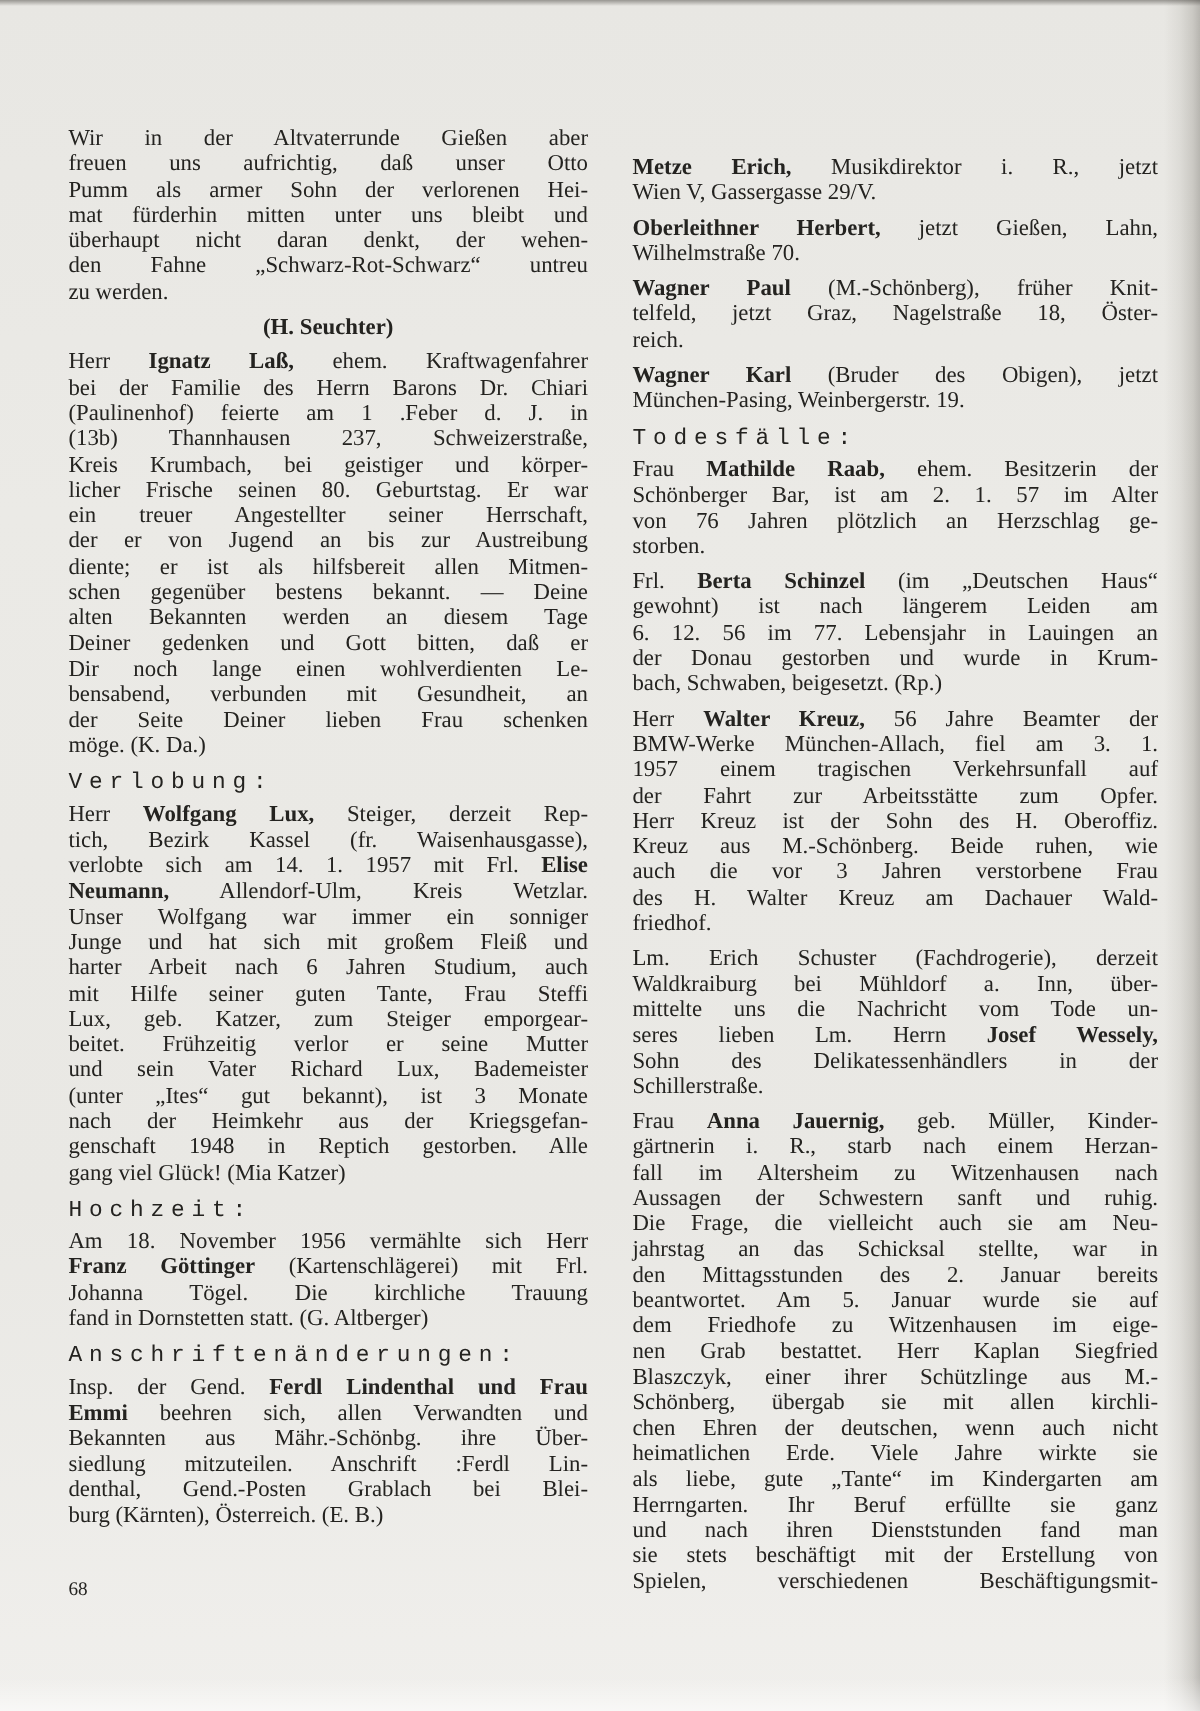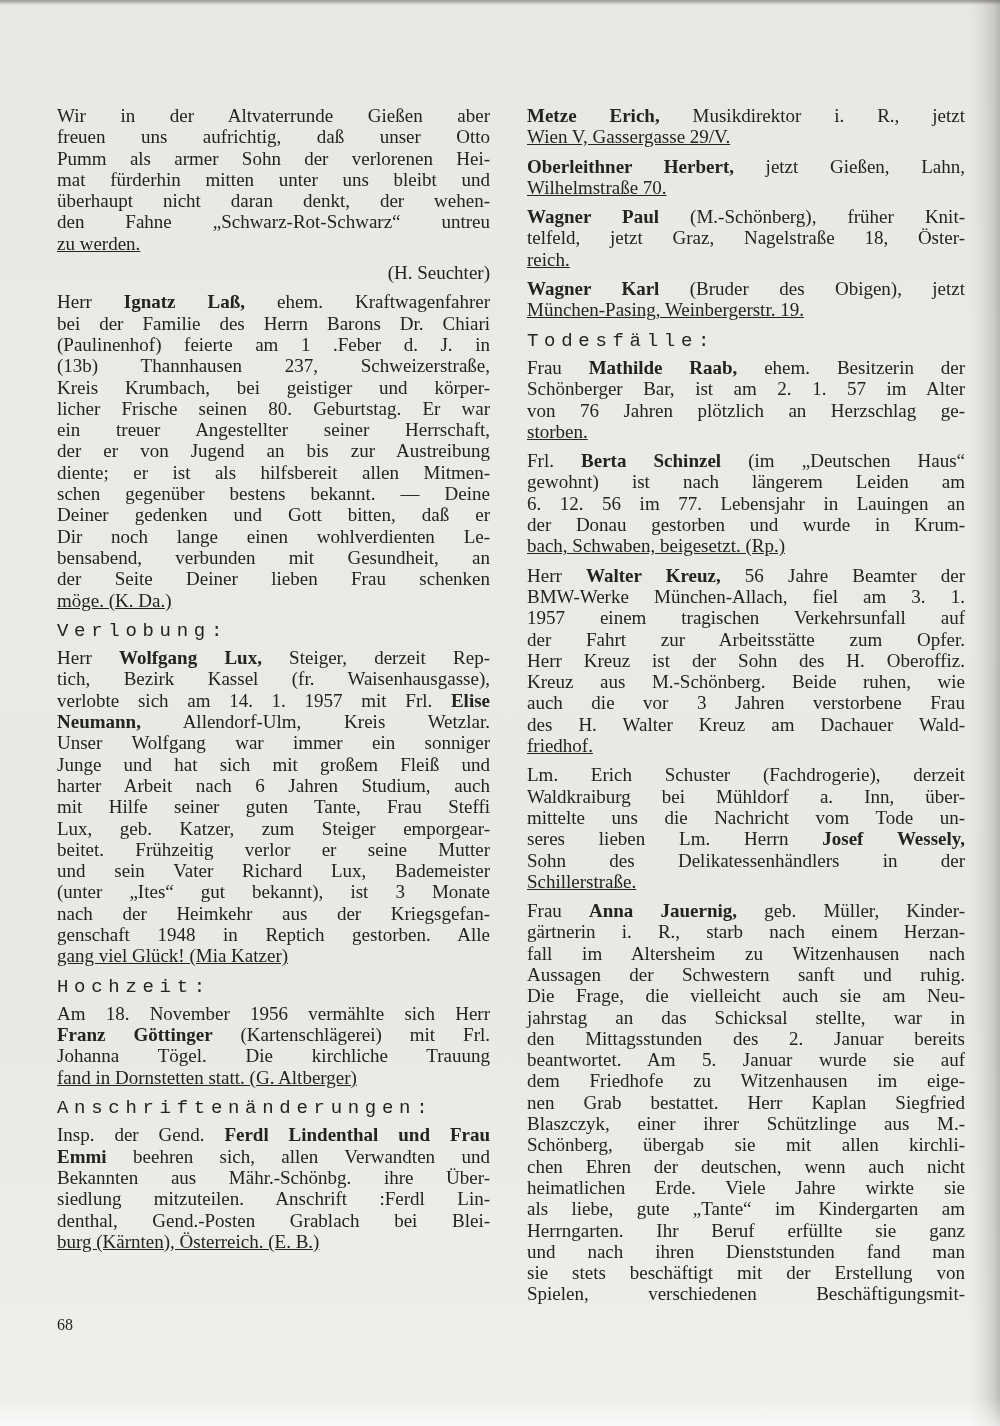--- a/index.html
+++ b/index.html
@@ -5,25 +5,25 @@
   html,body{margin:0;padding:0;}
   body{width:1000px;height:1426px;overflow:hidden;}
   .page{
     position:relative;width:1000px;height:1426px;overflow:hidden;
     background:linear-gradient(180deg,#e8e7e3 0%,#ebeae6 30%,#e9e8e4 70%,#f0efec 100%);
     font-family:"Liberation Serif","DejaVu Serif",serif;
     color:#242320;
   }
   .col{position:absolute;top:105px;font-size:19px;line-height:21.3px;}
   .col-left{left:57px;width:433px;}
-  .col-right{left:527px;width:438px;}
+  .col-right{left:527px;width:438px;margin-top:24px;}
   .para{margin:0 0 8px 0;}
   .line{text-align:justify;text-align-last:justify;}
-  .line.last{text-align-last:left;text-decoration:underline;}
-  .byline{text-align:right;margin:0 0 8px 0;}
+  .line.last{text-align-last:left;}
+  .byline{text-align:center;margin:0 0 8px 0;font-weight:bold;}
   .heading{margin:10px 0 5px 0;letter-spacing:0.30em;white-space:nowrap;font-family:Liberation Mono, monospace;}
   b{font-weight:bold;}
   .page-number{position:absolute;left:57px;top:1316px;font-size:16px;}
   .scan-shadow-right{
     position:absolute;top:0;right:0;width:30px;height:100%;pointer-events:none;
     background:linear-gradient(to right,rgba(110,105,95,0) 0%,rgba(110,105,95,0.10) 45%,rgba(95,90,80,0.22) 80%,rgba(70,66,58,0.30) 100%);
   }
   .scan-edge-top{
     position:absolute;top:0;left:0;width:100%;height:5px;pointer-events:none;
     background:linear-gradient(to bottom,rgba(55,52,47,0.45),rgba(55,52,47,0));
@@ -52,20 +52,21 @@
         <div class="line">Herr <b>Ignatz Laß,</b> ehem. Kraftwagenfahrer</div>
         <div class="line">bei der Familie des Herrn Barons Dr. Chiari</div>
         <div class="line">(Paulinenhof) feierte am 1 .Feber d. J. in</div>
         <div class="line">(13b) Thannhausen 237, Schweizerstraße,</div>
         <div class="line">Kreis Krumbach, bei geistiger und körper-</div>
         <div class="line">licher Frische seinen 80. Geburtstag. Er war</div>
         <div class="line">ein treuer Angestellter seiner Herrschaft,</div>
         <div class="line">der er von Jugend an bis zur Austreibung</div>
         <div class="line">diente; er ist als hilfsbereit allen Mitmen-</div>
         <div class="line">schen gegenüber bestens bekannt. — Deine</div>
+        <div class="line">alten Bekannten werden an diesem Tage</div>
         <div class="line">Deiner gedenken und Gott bitten, daß er</div>
         <div class="line">Dir noch lange einen wohlverdienten Le-</div>
         <div class="line">bensabend, verbunden mit Gesundheit, an</div>
         <div class="line">der Seite Deiner lieben Frau schenken</div>
         <div class="line last">möge. (K. Da.)</div>
       </div>
       <div class="heading">Verlobung:</div>
       <div class="para">
         <div class="line">Herr <b>Wolfgang Lux,</b> Steiger, derzeit Rep-</div>
         <div class="line">tich, Bezirk Kassel (fr. Waisenhausgasse),</div>

